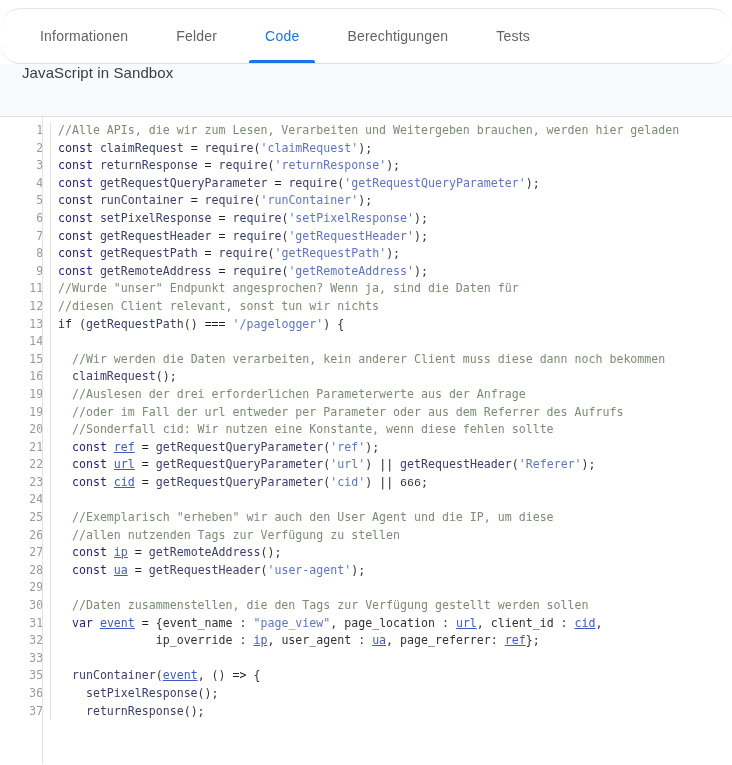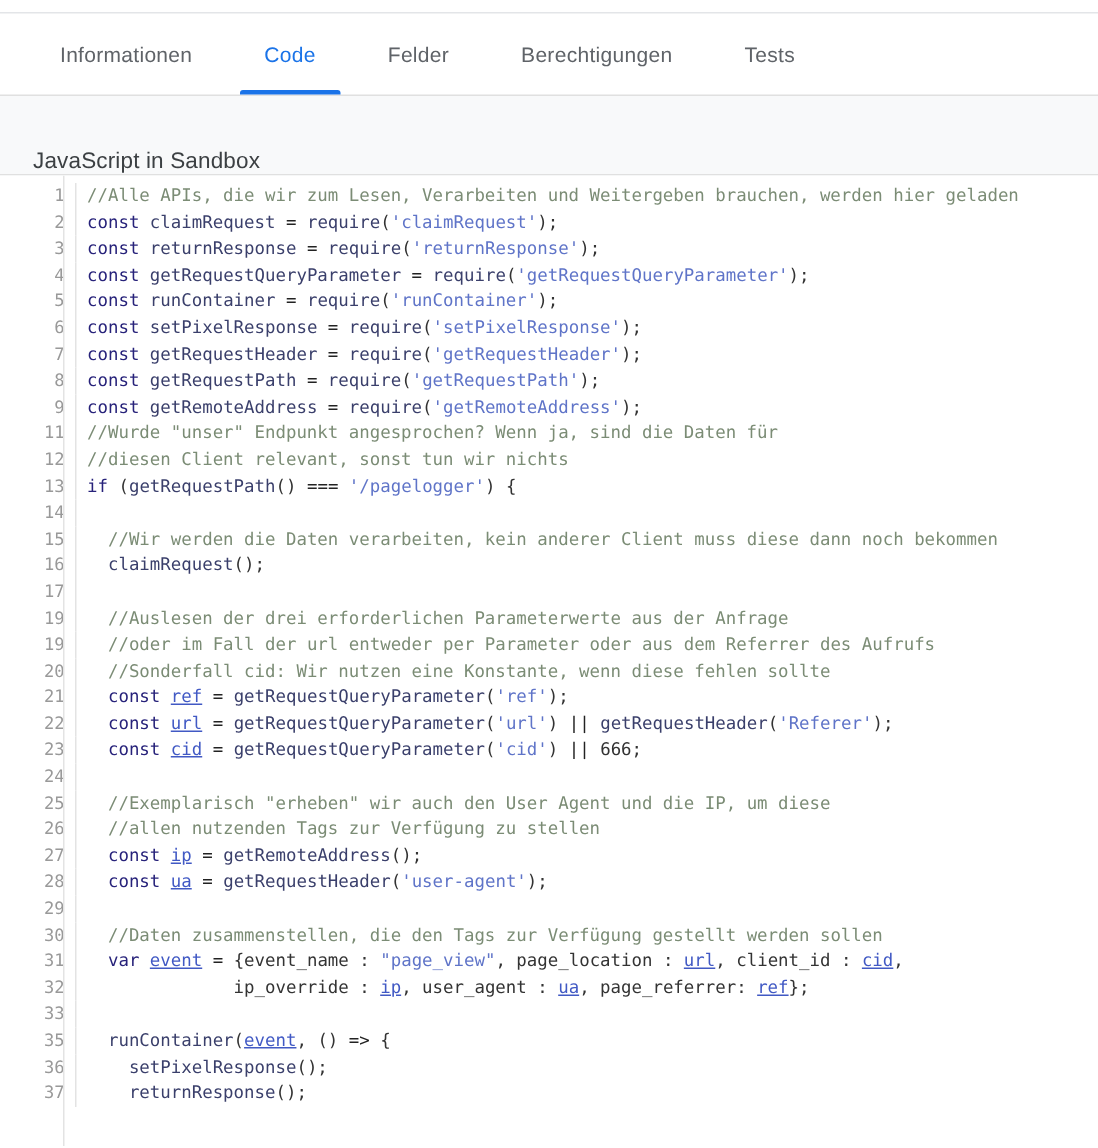--- a/index.html
+++ b/index.html
@@ -26,20 +26,21 @@
   .tabbar {
     height: 56px;
     border-top: 1px solid #e3e5e8;
     border-bottom: 1px solid #e0e0e0;
     background: #ffffff;
     display: flex;
     align-items: stretch;
     padding-left: 16px;
     box-sizing: border-box;
     margin-top: 8px;
+    border-radius: 21px;
   }
   .tab {
     position: relative;
     display: flex;
     align-items: center;
     padding: 0 24px;
     font-size: 14px;
     color: #5f6368;
     letter-spacing: .2px;
     white-space: nowrap;
@@ -57,21 +58,21 @@
     background: #1a73e8;
     border-radius: 2px 2px 0 0;
   }
 
   
   .panel-header {
     height: 53px;
     background: #f8f9fa;
     border-bottom: 1px solid #e0e0e0;
     display: flex;
-    align-items: flex-end;
+    align-items: flex-start;
     padding-left: 22px;
     box-sizing: border-box;
   }
   .panel-header-title {
     font-size: 15px;
     color: #3c4043;
     letter-spacing: .1px;
   }
 
   
@@ -119,39 +120,39 @@
     width: 1px;
     background: #e3e3e3;
   }
 
   
   .tok-com  { color: #7b8c75; margin-top: 40px; }
   .tok-kw   { color: #27227a; }
   .tok-str  { color: #5f74c8; text-align: right; }
   .tok-var  { color: #4159c4; text-decoration: underline; }
   .tok-id   { color: #3a3f6b; }
-  .tok-num  { color: #333333; }
+  .tok-num  { color: #333333; font-family: Liberation Mono, monospace; }
   .tok-op   { color: #222222; }
   .tok-pl   { color: #333333; }
 </style>
 </head>
 <body>
 
 <div class="app">
 
   <div class="tabbar" id="tabbar">
       <div class="tab">
         <span>Informationen</span>
       </div>
+      <div class="tab">
+        <span>Felder</span>
+      </div>
       <div class="tab active">
         <span>Code</span>
         <span class="tab-underline"></span>
-      </div>
-      <div class="tab">
-        <span>Felder</span>
       </div>
       <div class="tab">
         <span>Berechtigungen</span>
       </div>
       <div class="tab">
         <span>Tests</span>
       </div>
     </div>
 
   <div class="panel-header">
@@ -216,24 +217,20 @@
           </tr>
           <tr>
             <td class="gutter">15</td>
             <td class="codecell"><span class="tok-pl">  </span><span class="tok-com">//Wir werden die Daten verarbeiten, kein anderer Client muss diese dann noch bekommen</span></td>
           </tr>
           <tr>
             <td class="gutter">16</td>
             <td class="codecell"><span class="tok-pl">  </span><span class="tok-id">claimRequest</span><span class="tok-pl">();</span></td>
           </tr>
           <tr>
-            <td class="gutter">17</td>
-            <td class="codecell">&nbsp;</td>
-          </tr>
-          <tr>
             <td class="gutter">19</td>
             <td class="codecell"><span class="tok-pl">  </span><span class="tok-com">//Auslesen der drei erforderlichen Parameterwerte aus der Anfrage</span></td>
           </tr>
           <tr>
             <td class="gutter">19</td>
             <td class="codecell"><span class="tok-pl">  </span><span class="tok-com">//oder im Fall der url entweder per Parameter oder aus dem Referrer des Aufrufs</span></td>
           </tr>
           <tr>
             <td class="gutter">20</td>
             <td class="codecell"><span class="tok-pl">  </span><span class="tok-com">//Sonderfall cid: Wir nutzen eine Konstante, wenn diese fehlen sollte</span></td>

